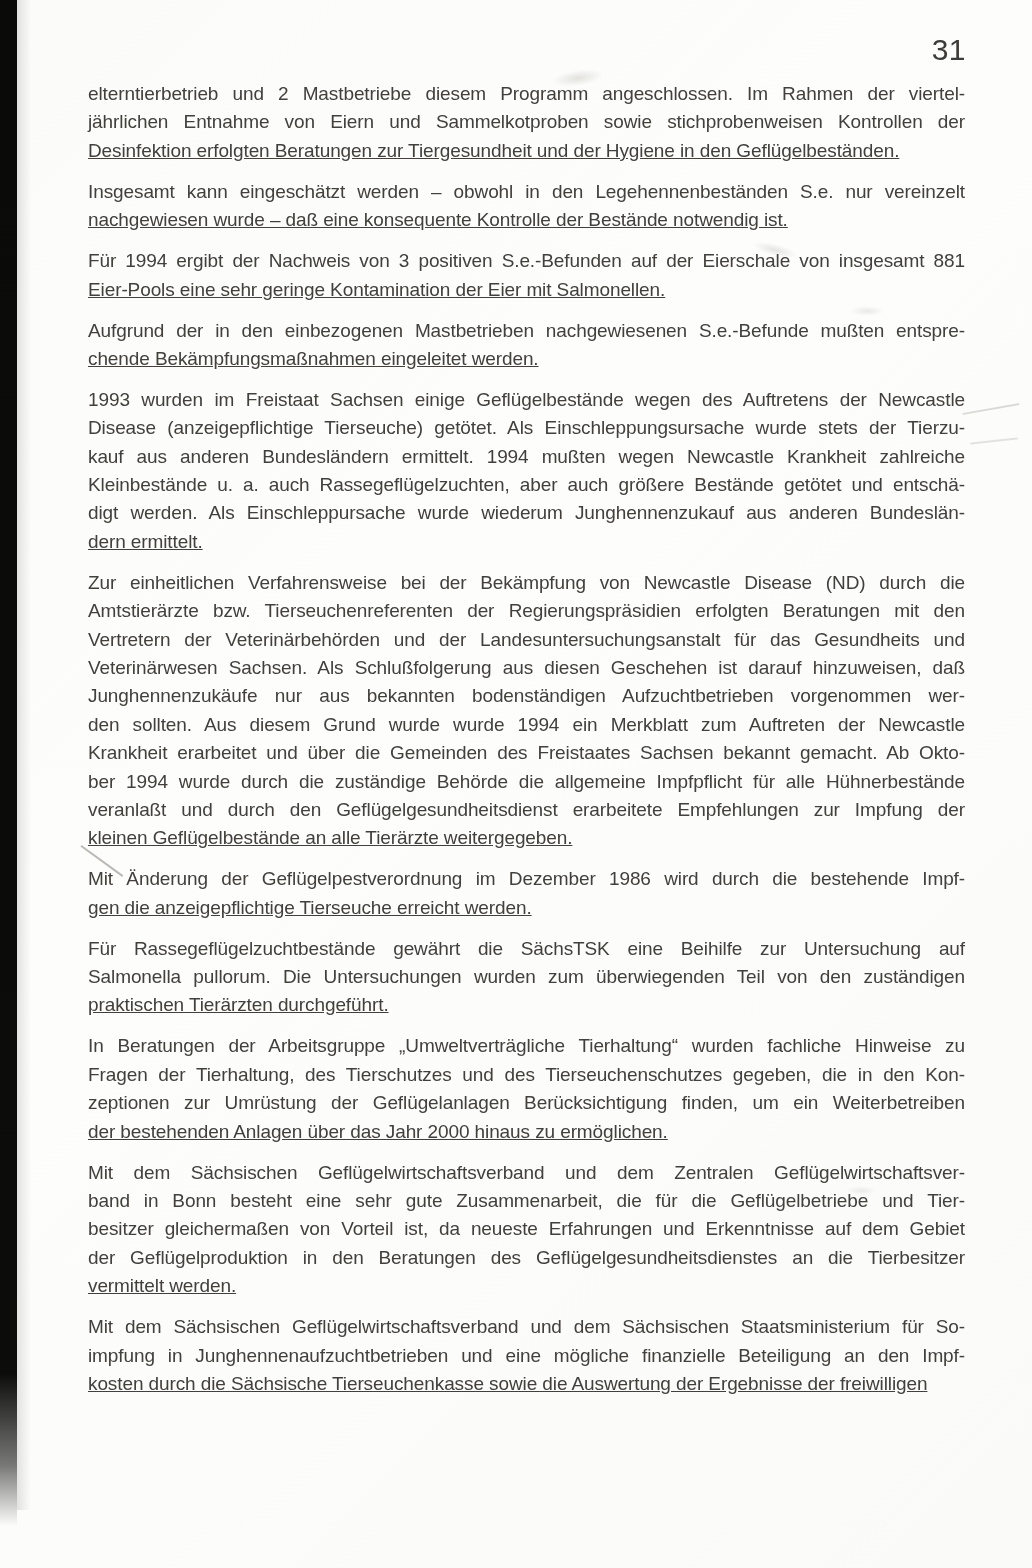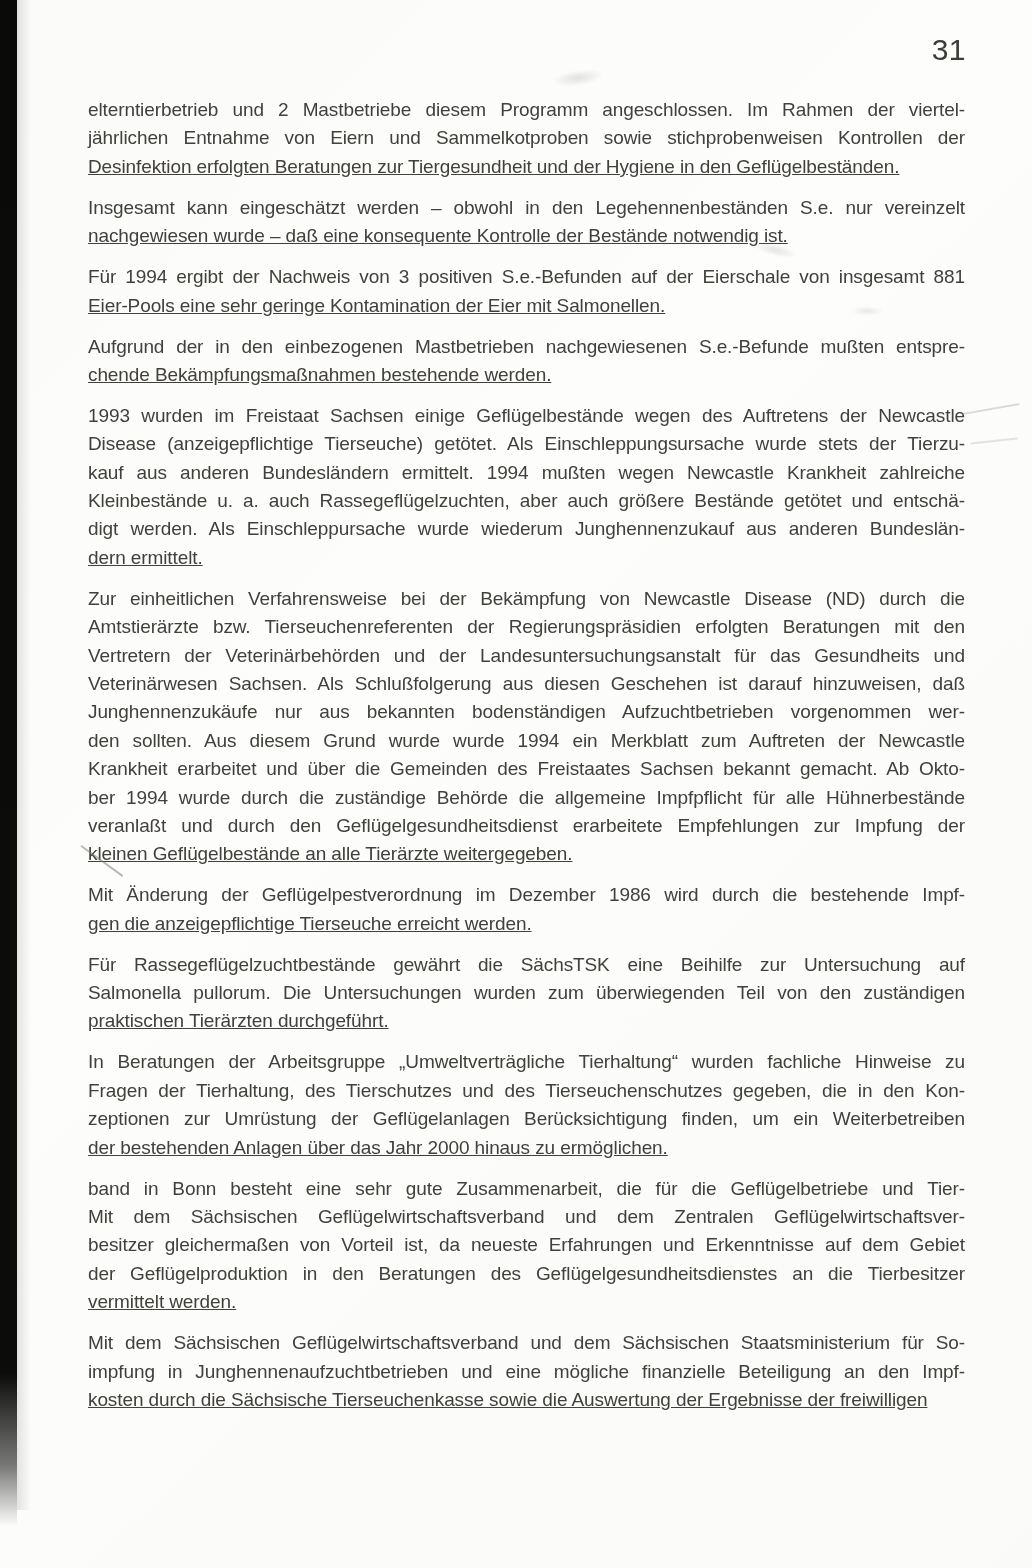--- a/index.html
+++ b/index.html
@@ -41,21 +41,21 @@
     position: absolute;
     top: 33px;
     right: 66px;
     font-size: 30px;
     color: #3e3c39;
     letter-spacing: 0.5px;
   }
   .text-block {
     position: absolute;
     left: 88px;
-    top: 96px;
+    top: 80px;
     width: 877px;
     color: #42403c;
     font-size: 19px;
     letter-spacing: -0.1px;
   }
   .paragraph {
     margin: 0 0 12.6px 0;
   }
   .pline {
     height: 28.4px;
@@ -129,21 +129,21 @@
       <div class="paragraph">
         <div class="pline">Insgesamt kann eingeschätzt werden – obwohl in den Legehennenbeständen S.e. nur vereinzelt</div>
         <div class="pline last">nachgewiesen wurde – daß eine konsequente Kontrolle der Bestände notwendig ist.</div>
       </div>
       <div class="paragraph">
         <div class="pline">Für 1994 ergibt der Nachweis von 3 positiven S.e.-Befunden auf der Eierschale von insgesamt 881</div>
         <div class="pline last">Eier-Pools eine sehr geringe Kontamination der Eier mit Salmonellen.</div>
       </div>
       <div class="paragraph">
         <div class="pline">Aufgrund der in den einbezogenen Mastbetrieben nachgewiesenen S.e.-Befunde mußten entspre-</div>
-        <div class="pline last">chende Bekämpfungsmaßnahmen bestehende werden.</div>
+        <div class="pline last">chende Bekämpfungsmaßnahmen eingeleitet werden.</div>
       </div>
       <div class="paragraph">
         <div class="pline">1993 wurden im Freistaat Sachsen einige Geflügelbestände wegen des Auftretens der Newcastle</div>
         <div class="pline">Disease (anzeigepflichtige Tierseuche) getötet. Als Einschleppungsursache wurde stets der Tierzu-</div>
         <div class="pline">kauf aus anderen Bundesländern ermittelt. 1994 mußten wegen Newcastle Krankheit zahlreiche</div>
         <div class="pline">Kleinbestände u. a. auch Rassegeflügelzuchten, aber auch größere Bestände getötet und entschä-</div>
         <div class="pline">digt werden. Als Einschleppursache wurde wiederum Junghennenzukauf aus anderen Bundeslän-</div>
         <div class="pline last">dern ermittelt.</div>
       </div>
       <div class="paragraph">
@@ -167,22 +167,22 @@
         <div class="pline">Salmonella pullorum. Die Untersuchungen wurden zum überwiegenden Teil von den zuständigen</div>
         <div class="pline last">praktischen Tierärzten durchgeführt.</div>
       </div>
       <div class="paragraph">
         <div class="pline">In Beratungen der Arbeitsgruppe „Umweltverträgliche Tierhaltung“ wurden fachliche Hinweise zu</div>
         <div class="pline">Fragen der Tierhaltung, des Tierschutzes und des Tierseuchenschutzes gegeben, die in den Kon-</div>
         <div class="pline">zeptionen zur Umrüstung der Geflügelanlagen Berücksichtigung finden, um ein Weiterbetreiben</div>
         <div class="pline last">der bestehenden Anlagen über das Jahr 2000 hinaus zu ermöglichen.</div>
       </div>
       <div class="paragraph">
+        <div class="pline">Mit dem Sächsischen Geflügelwirtschaftsverband und dem Zentralen Geflügelwirtschaftsver-</div>
         <div class="pline">band in Bonn besteht eine sehr gute Zusammenarbeit, die für die Geflügelbetriebe und Tier-</div>
-        <div class="pline">Mit dem Sächsischen Geflügelwirtschaftsverband und dem Zentralen Geflügelwirtschaftsver-</div>
         <div class="pline">besitzer gleichermaßen von Vorteil ist, da neueste Erfahrungen und Erkenntnisse auf dem Gebiet</div>
         <div class="pline">der Geflügelproduktion in den Beratungen des Geflügelgesundheitsdienstes an die Tierbesitzer</div>
         <div class="pline last">vermittelt werden.</div>
       </div>
       <div class="paragraph">
         <div class="pline">Mit dem Sächsischen Geflügelwirtschaftsverband und dem Sächsischen Staatsministerium für So-</div>
         <div class="pline">impfung in Junghennenaufzuchtbetrieben und eine mögliche finanzielle Beteiligung an den Impf-</div>
         <div class="pline last">kosten durch die Sächsische Tierseuchenkasse sowie die Auswertung der Ergebnisse der freiwilligen</div>
       </div>
     </div>

